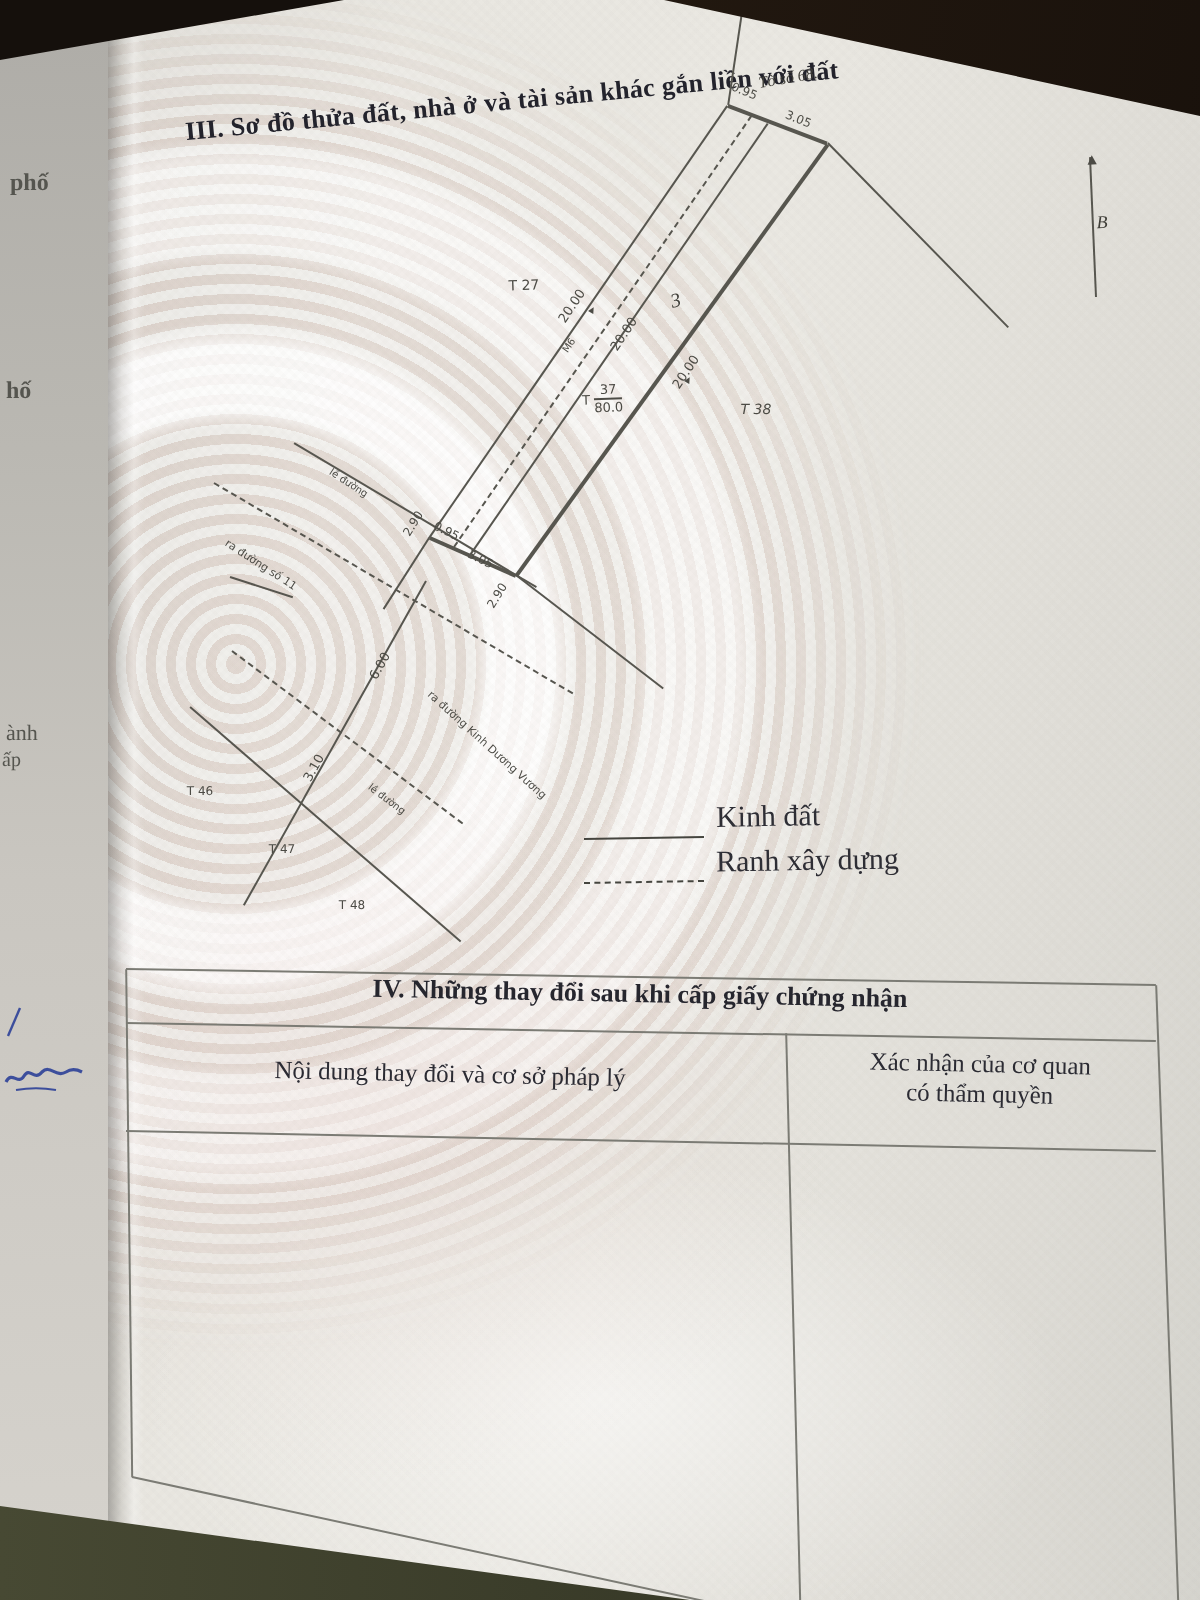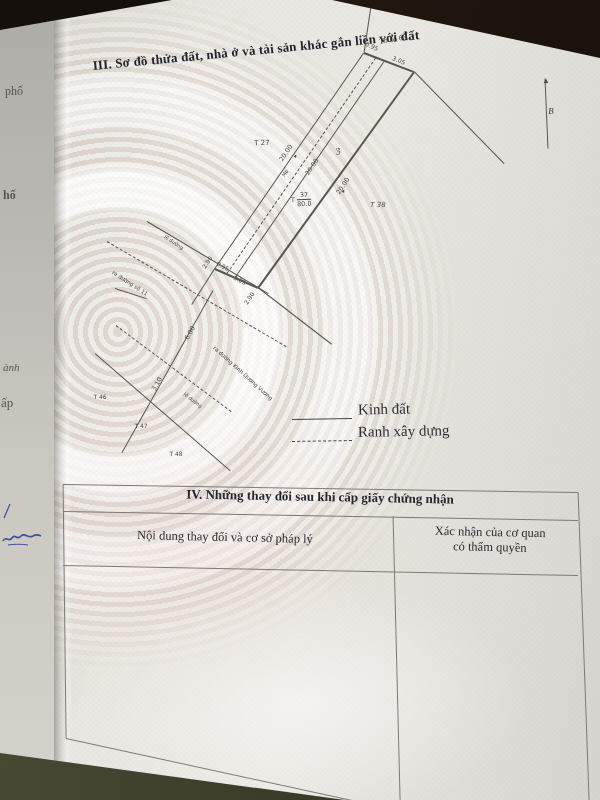--- a/index.html
+++ b/index.html
@@ -53,24 +53,24 @@
 <div class="scene">
 
   <div class="paper"></div>
   <div class="guilloche"></div>
   <div class="weave"></div>
   <div class="pinkwash"></div>
 
   <div class="left-strip"></div>
   <div class="crease"></div>
 
-  <div class="edge-frag" style="left:5px;top:84px;font-weight:normal;">phố</div>
+  <div class="edge-frag" style="left:5px;top:84px;font-weight:bold;">phố</div>
   <div class="edge-frag" style="left:3px;top:188px;font-weight:bold;">hố</div>
-  <div class="edge-frag" style="left:3px;top:361px;font-size:11px;font-style:italic;">ành</div>
-  <div class="edge-frag" style="left:1px;top:395px;font-size:13px;">ấp</div>
+  <div class="edge-frag" style="left:3px;top:361px;font-size:11px;">ành</div>
+  <div class="edge-frag" style="left:1px;top:375px;font-size:10px;">ấp</div>
 
   <svg class="sig" width="45" height="60" viewBox="0 0 45 60">
     <path d="M4 18 L10 4" stroke="#3c4e9c" stroke-width="1.2" fill="none"></path>
     <path d="M3 41 c3,-6 6,2 9,-3 c3,-5 5,3 9,-2 c4,-4 7,3 12,0 c3,-2 6,-1 8,0" stroke="#3c4e9c" stroke-width="1.6" fill="none"></path>
     <path d="M8 45 c6,-1 14,-1 20,0" stroke="#3c4e9c" stroke-width="1" fill="none"></path>
   </svg>
 
   <div class="s3-title">III. Sơ đồ thửa đất, nhà ở và tài sản khác gắn liền với đất</div>
 
   <div style="position:absolute;inset:0;">

